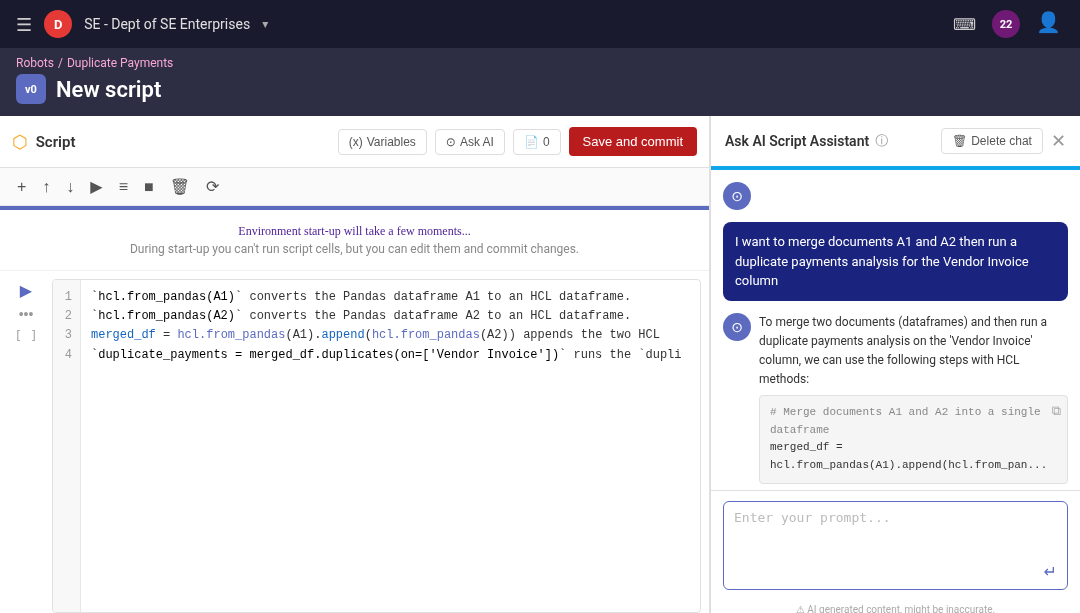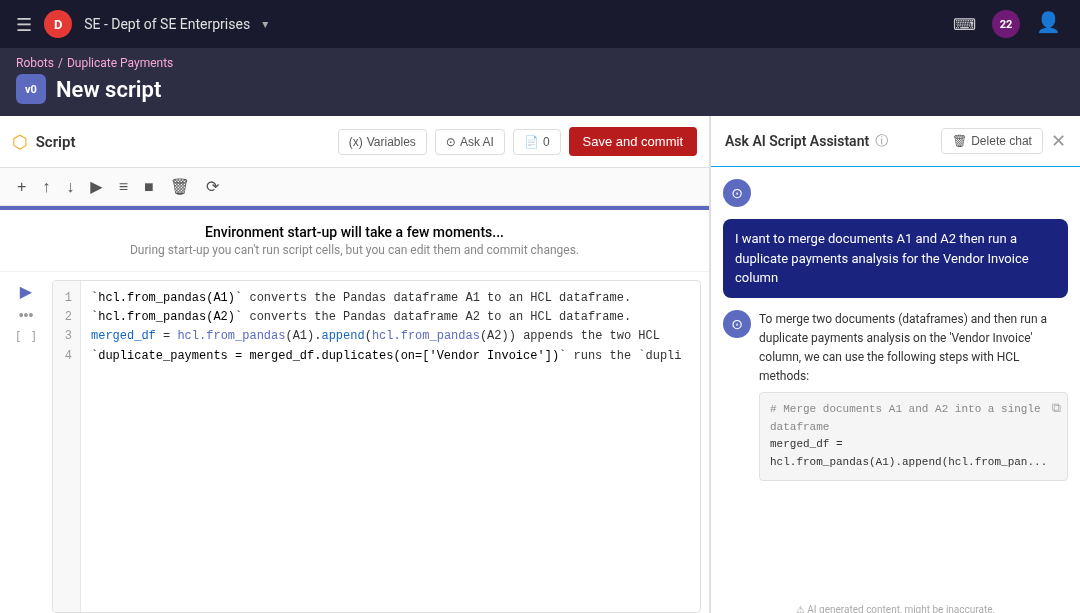--- a/index.html
+++ b/index.html
@@ -99,21 +99,21 @@
     .progress-bar-container {
       height: 4px; background: #e0e0e0;
     }
     .progress-bar { height: 100%; width: 100%; background: #5c6bc0; }
 
     
     .env-notice {
       text-align: center; padding: 14px; background: #fff;
       border-bottom: 1px solid #f0f0f0;
     }
-    .env-notice-title { font-size: 14px; color: #000000; font-weight: 500; }
+    .env-notice-title { font-size: 12px; color: #4c1d95; font-weight: 500; font-family: Liberation Serif, serif; }
     .env-notice-sub { font-size: 12px; color: #888; margin-top: 3px; text-align: center; }
 
     
     .code-area {
       flex: 1; overflow: hidden; position: relative;
       display: flex;
     }
     .code-cell-wrapper {
       flex: 1; display: flex; padding: 8px; gap: 8px;
     }
@@ -152,21 +152,21 @@
     .code-fn { color: #1565c0; }
     .code-comment { color: #000000; }
 
     
     .right-panel {
       width: 370px; display: flex; flex-direction: column;
       background: #fff; border-left: 1px solid #ddd;
     }
     .ai-header {
       display: flex; align-items: center; justify-content: space-between;
-      padding: 12px 14px; border-bottom: 1px solid #0ea5e9;
+      padding: 12px 14px; border-bottom: 4px solid #0ea5e9;
     }
     .ai-header-left { display: flex; align-items: center; gap: 6px; }
     .ai-title { font-size: 14px; font-weight: 600; color: #333; }
     .info-icon { color: #999; font-size: 13px; cursor: pointer; }
     .ai-header-right { display: flex; align-items: center; gap: 8px; }
     .delete-chat-btn {
       display: flex; align-items: center; gap: 4px;
       padding: 5px 10px; border: 1px solid #ddd; border-radius: 4px;
       background: #fff; font-size: 12px; color: #555; cursor: pointer;
     }
@@ -373,17 +373,25 @@
             <span class="copy-icon">⧉</span>
             <div class="code-comment-line"># Merge documents A1 and A2 into a single dataframe</div>
             <div class="code-line ai-code-scroll">merged_df = hcl.from_pandas(A1).append(hcl.from_pan...</div>
           </div>
           
         </div>
       </div>
 
     </div>
 
+    <div class="chat-input-area">
+      <div class="chat-input-wrapper">
+        <textarea class="chat-input" placeholder="Enter your prompt..." style=""></textarea>
+        <div class="chat-input-footer">
+          <span class="send-icon">↵</span>
+        </div>
+      </div>
+    </div>
     <div class="ai-disclaimer">⚠ AI generated content, might be inaccurate.</div>
 
   </div>
 
 </div>
 
 </body></html>

